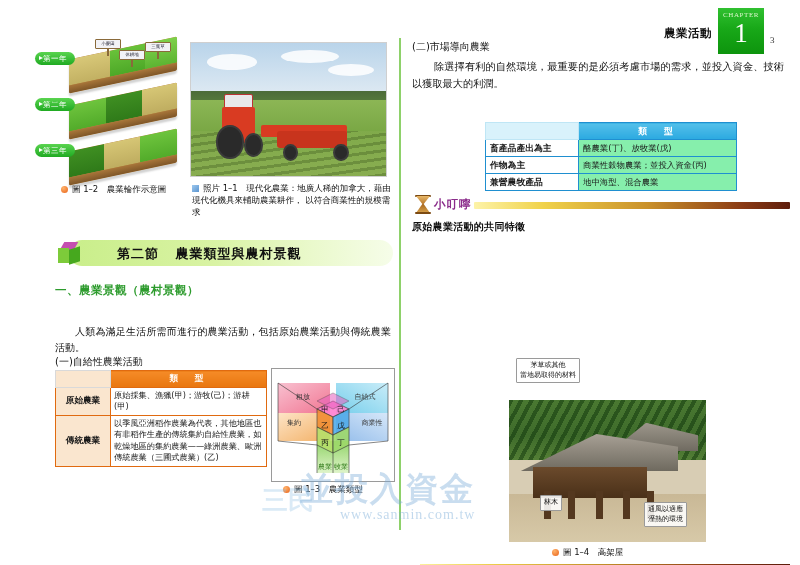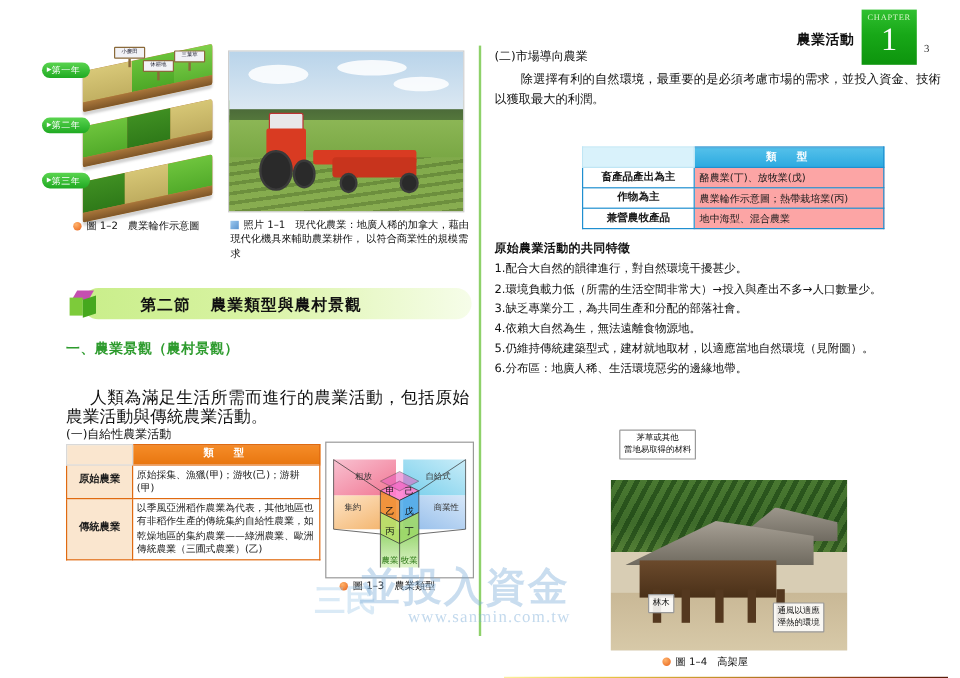--- a/index.html
+++ b/index.html
@@ -288,21 +288,21 @@
   }
   .sub-sub {
     position: absolute;
     left: 0px;
     font-size: 10px;
     color: #111;
     margin-top: 47px;
   }
   .body-text {
     position: absolute;
-    font-size: 14px;
+    font-size: 10px;
     line-height: 16px;
     color: #111;
     text-align: justify;
   }
 
   
   .tbl-orange {
     position: absolute;
     left: 0px;
     top: 330px;
@@ -399,26 +399,26 @@
   .tbl-blue .hd-type {
     background: linear-gradient(180deg,#54c0ea,#2ba9e0);
     color: #ffffff;
     text-align: center;
     font-weight: bold;
     letter-spacing: 4px;
     font-size: 8.8px;
   }
   .tbl-blue .rowhead {
     background: #ffffff;
-    text-align: center;
+    text-align: left;
     font-weight: bold;
     white-space: nowrap;
     font-size: 8.8px;
   }
-  .tbl-blue .cellbody { background: #fca5a5; }
+  .tbl-blue .cellbody { background: #86efac; }
 
   
   .tip-box {
     position: absolute;
     left: 0px;
     top: 155px;
     width: 378px;
   }
   .tip-head {
     position: relative;
@@ -801,39 +801,41 @@
         <tr>
       <th class="hd-blank"></th>
       <th class="hd-type">類　型</th>
     </tr>
     <tr>
       <td class="rowhead">畜產品產出為主</td>
       <td class="cellbody">酪農業(丁)、放牧業(戊)</td>
     </tr>
     <tr>
       <td class="rowhead">作物為主</td>
-      <td class="cellbody">農業輪作示意圖；熱帶栽培業(丙)</td>
+      <td class="cellbody">商業性穀物農業；並投入資金(丙)</td>
     </tr>
     <tr>
       <td class="rowhead">兼營農牧產品</td>
       <td class="cellbody">地中海型、混合農業</td>
     </tr>
   </tbody>
     </table>
 
   <div class="tip-box">
+    <div class="tip-head">
+      <div class="hourglass">
+        <span class="hg-cap" style="top:0;"></span>
+        <span class="hg-top"></span>
+        <span class="hg-bot"></span>
+        <span class="hg-cap" style="top:17px;"></span>
+      </div>
+      <div class="tip-title">小叮嚀</div>
+      <div class="tip-rule"></div>
+    </div>
     <div class="tip-lead">原始農業活動的共同特徵</div>
-    <ul class="tip-list">
-      <li>1.配合大自然的韻律進行，對自然環境干擾甚少。</li>
-      <li>2.環境負載力低（所需的生活空間非常大）→投入與產出不多→人口數量少。</li>
-      <li>3.缺乏專業分工，為共同生產和分配的部落社會。</li>
-      <li>4.依賴大自然為生，無法遠離食物源地。</li>
-      <li>5.仍維持傳統建築型式，建材就地取材，以適應當地自然環境（見附圖）。</li>
-      <li>6.分布區：地廣人稀、生活環境惡劣的邊緣地帶。</li>
-    </ul>
   </div>
 
   <div class="house-photo">
     <div class="hp-jungle"></div>
     <div class="hp-ground"></div>
     <div class="hp-roof2"></div>
     <div class="hp-roof"></div>
     <div class="hp-wall"></div>
     <div class="hp-stilt" style="left:18%;"></div>
     <div class="hp-stilt" style="left:30%;"></div>

